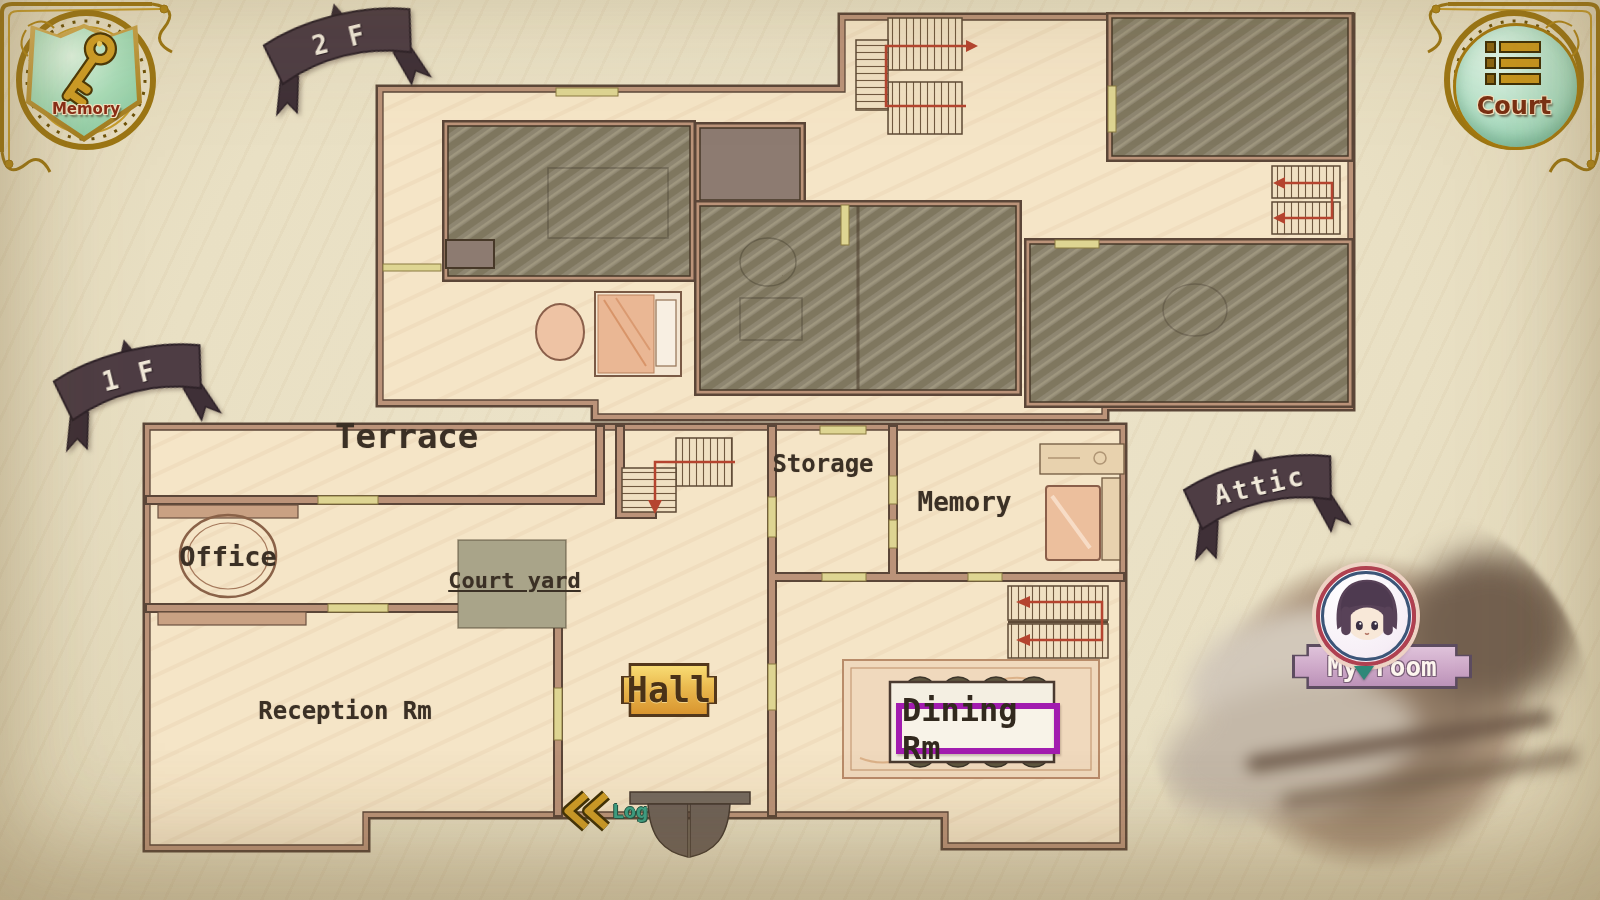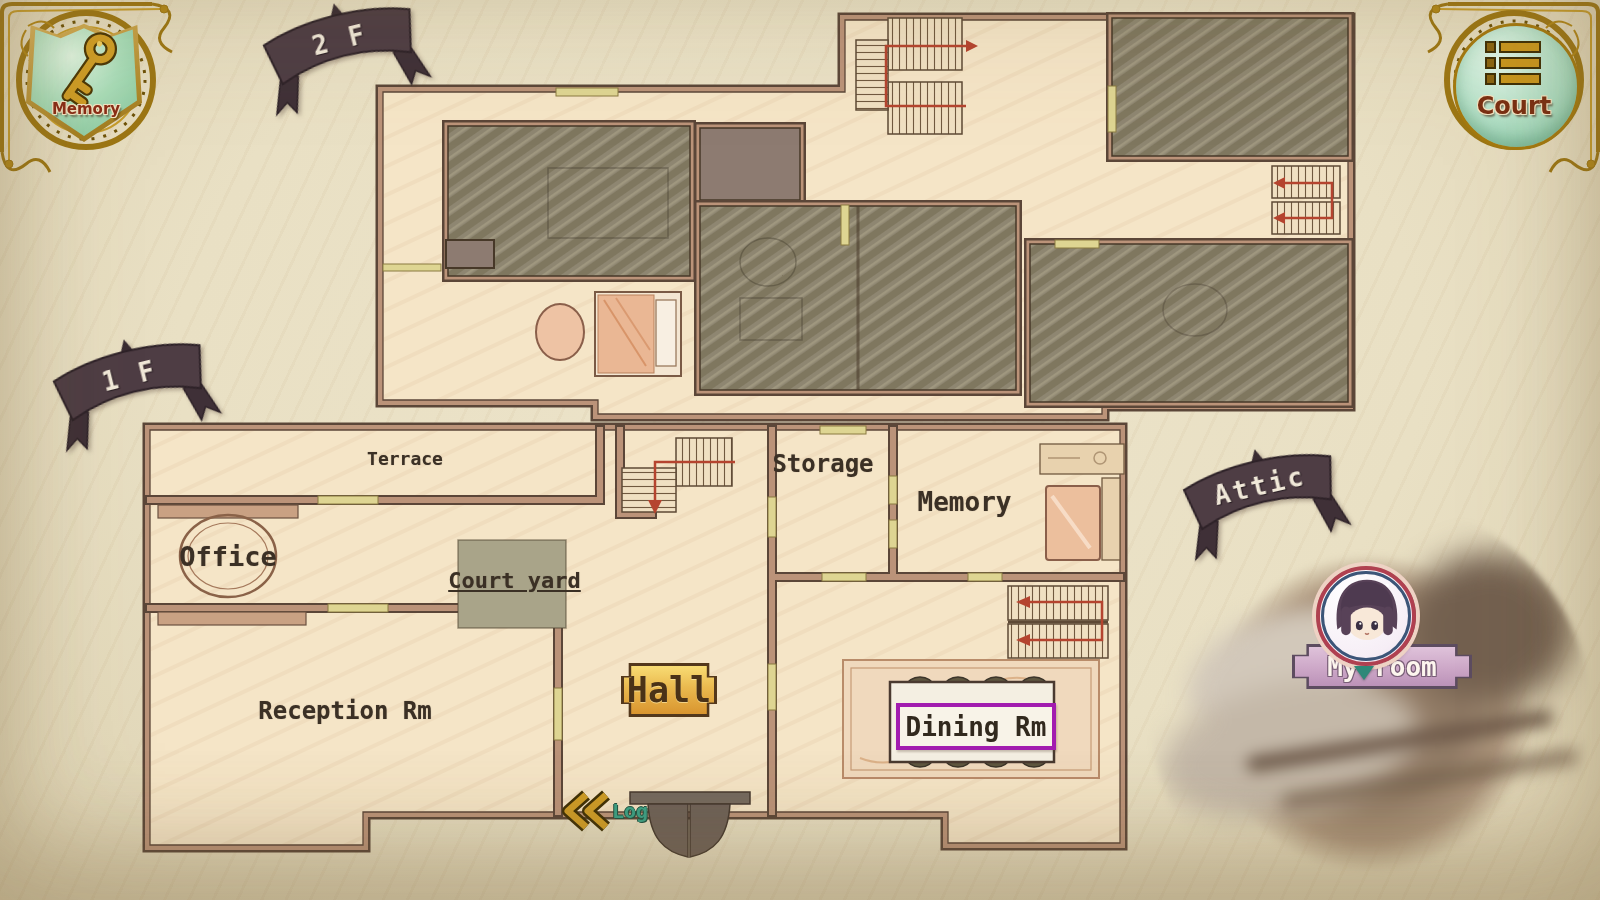--- a/index.html
+++ b/index.html
@@ -50,23 +50,23 @@
   .plaque .plaque-inner{position:absolute;left:3px;top:3px;right:3px;bottom:3px;
     display:flex;align-items:center;justify-content:center;font-weight:bold;}
   .hall-plaque{background:#53381c;filter:drop-shadow(2px 3px 2px rgba(80,55,30,.45));}
   .hall-plaque .plaque-inner{background:linear-gradient(180deg,#f8dc74 0%,#eab94e 45%,#d9952f 100%);
     color:#4a3217;font-size:35px;text-shadow:0 1px 0 rgba(255,240,180,.6);}
   .myroom-plaque{background:#5d4c60;filter:drop-shadow(2px 3px 2px rgba(70,50,60,.4));}
   .myroom-plaque .plaque-inner{background:linear-gradient(180deg,#dfc2da 0%,#cba5c6 60%,#bb92b8 100%);
     color:#fdf6ee;font-size:26px;
     text-shadow:-1px -1px 0 #7a5f78, 1px -1px 0 #7a5f78, -1px 1px 0 #7a5f78, 1px 1px 0 #7a5f78;}
   .dining-plaque{position:absolute;z-index:4;background:rgba(247,243,232,.93);
-    border:4px solid #a21caf;box-shadow:1px 2px 2px rgba(90,70,50,.3);
+    border:6px solid #a21caf;box-shadow:1px 2px 2px rgba(90,70,50,.3);
     display:flex;align-items:center;justify-content:center;cursor:pointer;
-    color:#32291e;font-weight:bold;font-size:26px;}
+    color:#32291e;font-weight:bold;font-size:32px;}
   
   .pin{position:absolute;z-index:5;cursor:pointer;}
   .pin-circle{position:absolute;left:0;top:0;width:92px;height:92px;border-radius:50%;
     background:radial-gradient(circle at 32% 25%, #ffffff 0%, #f6eef6 70%, #e9dcec 100%);
     border:4px solid #b04050;box-shadow:0 0 0 4px #eed2c4, 1px 3px 4px rgba(80,50,50,.4);}
   .pin-circle-inner{position:absolute;left:1px;top:1px;right:1px;bottom:1px;border-radius:50%;
     border:3px solid #3c5578;overflow:hidden;}
   .pin-pointer{position:absolute;left:38px;top:100px;width:0;height:0;
     border-left:10px solid transparent;border-right:10px solid transparent;
     border-top:14px solid #2e8878;filter:drop-shadow(0 1px 1px rgba(40,60,55,.5));}
@@ -288,21 +288,21 @@
 
     <g>
       <rect x="630" y="792" width="120" height="12" fill="#756a60" stroke="#45392f" stroke-width="1.5"></rect>
       <path d="M648,804 C650,838 664,852 688,857 L688,804 Z" fill="#6e6158" stroke="#45392f" stroke-width="1.5"></path>
       <path d="M730,804 C728,838 714,852 690,857 L690,804 Z" fill="#6e6158" stroke="#45392f" stroke-width="1.5"></path>
     </g>
   </g>
 </svg>
 </div>
 
-<div class="room-label" style="left:335px;top:448px;width:140px;font-size:18px;">Terrace</div>
+<div class="room-label" style="left:335px;top:416px;width:140px;font-size:34px;">Terrace</div>
 <div class="room-label" style="left:178px;top:541px;width:100px;font-size:27px;">Office</div>
 <div class="room-label" style="left:432px;top:568px;width:165px;font-size:22px;text-decoration:underline;">Court yard</div>
 <div class="room-label" style="left:250px;top:697px;width:190px;font-size:24px;">Reception Rm</div>
 <div class="room-label" style="left:768px;top:450px;width:110px;font-size:24px;">Storage</div>
 <div class="room-label" style="left:902px;top:487px;width:125px;font-size:26px;">Memory</div>
 
 <div class="plaque hall-plaque" style="left:621px;top:663px;width:96px;height:54px;">
   <div class="plaque-inner">Hall</div>
 </div>
 

